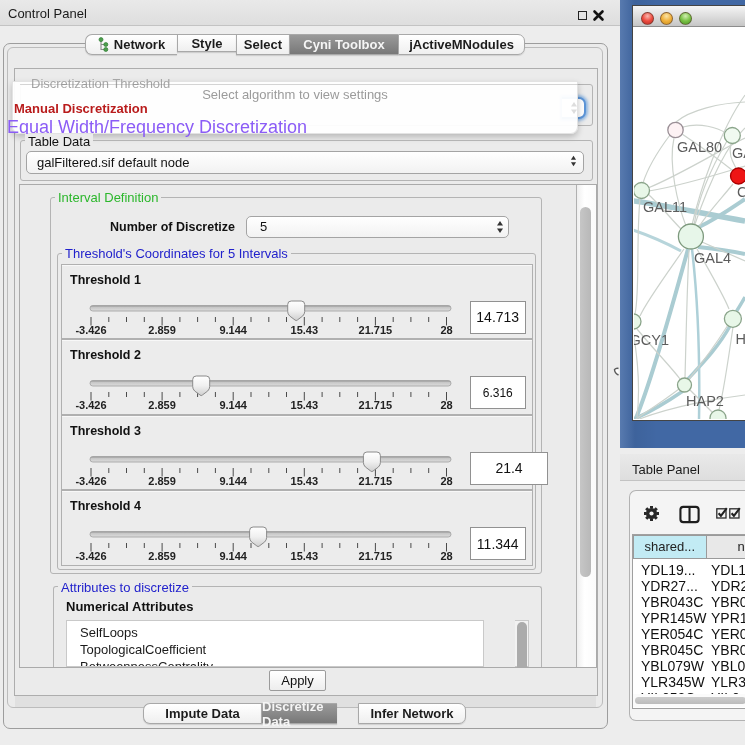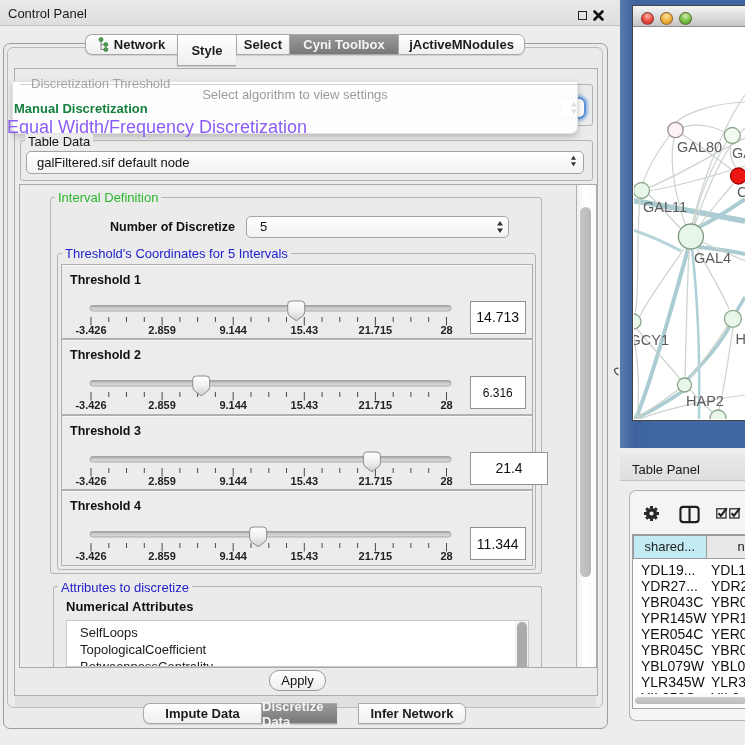--- a/index.html
+++ b/index.html
@@ -19,35 +19,35 @@
 <div class="abs" style="left:3px;top:43px;width:605px;height:686px;border:1px solid #9d9d9d;border-radius:7px;background:#ebebeb"></div>
 <div class="abs" style="left:7px;top:47px;width:596px;height:661px;border:1px solid #bcbcbc;border-radius:6px"></div>
 <div class="abs" style="left:15px;top:696px;width:581px;height:11px;background:#e0e0e0"></div>
 <div class="abs" style="left:14px;top:68px;width:584px;height:628px;border:1px solid #adadad;background:#ebebeb"></div>
 <div class="abs" style="left:85px;top:34px;width:92px;height:21px;background:linear-gradient(#ffffff,#efefef);border-top:1px solid #a8a8a8;border-bottom:1px solid #a8a8a8;border-left:1px solid #a8a8a8;border-top-left-radius:7px;border-bottom-left-radius:7px;display:flex;align-items:center;justify-content:center;font-size:13px;font-weight:bold;color:#1c1c1c;box-shadow:0 1px 1px rgba(0,0,0,0.12)"><svg width="12" height="15" style="margin-right:4px" viewBox="0 0 12 15">
       <path d="M3 3 V13 M3 7.5 H7.5 M3 12.5 H7.5" stroke="#8a8a8a" stroke-width="1.1" fill="none"></path>
       <circle cx="3" cy="2.6" r="2" fill="#4d9e4d" stroke="#2e7d32" stroke-width="0.7"></circle>
       <circle cx="7.8" cy="7.5" r="2" fill="#4d9e4d" stroke="#2e7d32" stroke-width="0.7"></circle>
       <circle cx="7.8" cy="12.5" r="2" fill="#4d9e4d" stroke="#2e7d32" stroke-width="0.7"></circle>
     </svg>Network</div>
-<div class="abs" style="left:177px;top:34px;width:59px;height:32px;background:linear-gradient(#ffffff,#efefef);border-left:1px solid #a8a8a8;border-top:1px solid #a8a8a8;border-bottom:1px solid #a8a8a8;display:flex;align-items:center;justify-content:center;font-size:13px;font-weight:bold;color:#1c1c1c;box-shadow:0 1px 1px rgba(0,0,0,0.12)">Style</div>
+<div class="abs" style="left:177px;top:34px;width:59px;height:18px;background:linear-gradient(#ffffff,#efefef);border-left:1px solid #a8a8a8;border-top:1px solid #a8a8a8;border-bottom:1px solid #a8a8a8;display:flex;align-items:center;justify-content:center;font-size:13px;font-weight:bold;color:#1c1c1c;box-shadow:0 1px 1px rgba(0,0,0,0.12)">Style</div>
 <div class="abs" style="left:236px;top:34px;width:53px;height:21px;background:linear-gradient(#ffffff,#efefef);border-left:1px solid #a8a8a8;border-top:1px solid #a8a8a8;border-bottom:1px solid #a8a8a8;display:flex;align-items:center;justify-content:center;font-size:13px;font-weight:bold;color:#1c1c1c;box-shadow:0 1px 1px rgba(0,0,0,0.12)">Select</div>
 <div class="abs" style="left:289px;top:34px;width:109px;height:21px;background:linear-gradient(#9a9a9a,#787878);border-left:1px solid #a8a8a8;border-top:1px solid #a8a8a8;border-bottom:1px solid #a8a8a8;display:flex;align-items:center;justify-content:center;font-size:13px;font-weight:bold;color:#f5f5f5;box-shadow:0 1px 1px rgba(0,0,0,0.12)">Cyni Toolbox</div>
 <div class="abs" style="left:398px;top:34px;width:127px;height:21px;background:linear-gradient(#ffffff,#efefef);border-left:1px solid #a8a8a8;border-top:1px solid #a8a8a8;border-bottom:1px solid #a8a8a8;border-right:1px solid #a8a8a8;border-top-right-radius:7px;border-bottom-right-radius:7px;display:flex;align-items:center;justify-content:center;font-size:13px;font-weight:bold;color:#1c1c1c;box-shadow:0 1px 1px rgba(0,0,0,0.12)">jActiveMNodules</div>
 <div class="grp" style="left:20px;top:84px;width:573px;height:42px;background:#ebebeb"></div>
 <div class="abs" style="left:562px;top:97px;width:24px;height:22px;background:#fdfdfd;border:2px solid #5c94d6;border-left:none;border-radius:0 7px 7px 0;box-shadow:0 0 3px 2px rgba(96,155,220,0.65)"></div>
 <div class="abs" style="left:12px;top:81px;width:566px;height:53px;background:rgba(255,255,255,0.95);border:1px solid rgba(200,200,200,0.5);border-radius:0 0 7px 7px;box-shadow:0 3px 6px rgba(0,0,0,0.22)"></div>
 <div class="abs" style="left:28px;top:76px;font-size:13px;color:#a6a6a6;padding:0 3px">Discretization Threshold</div>
 <div class="abs" style="left:20px;top:84px;width:558px;height:1px;background:rgba(130,130,130,0.32)"></div>
 <svg class="abs" style="left:570px;top:101px;opacity:0.16" width="8" height="14" viewBox="0 0 8 14">
     <path d="M4 1 L7 5.6 H1 Z" fill="#333"></path>
     <path d="M4 13 L1 8.4 H7 Z" fill="#333"></path>
   </svg>
 <div class="abs" style="left:12px;top:87px;width:566px;text-align:center;font-size:13px;color:#9b9b9b">Select algorithm to view settings</div>
-<div class="abs" style="left:14px;top:101px;font-size:13px;font-weight:bold;color:#15803d">Manual Discretization</div>
+<div class="abs" style="left:14px;top:101px;font-size:13px;font-weight:bold;color:#b91c1c">Manual Discretization</div>
 <div class="abs" style="left:7px;top:117px;font-size:18px;color:#8b5cf6">Equal Width/Frequency Discretization</div>
 <div class="grp" style="left:20px;top:140px;width:573px;height:41px"></div>
 <div class="abs" style="left:25px;top:134px;font-size:13px;color:#111;background:#ebebeb;padding:0 3px">Table Data</div>
 <div class="cb" style="left:26px;top:151px;width:558px;height:23px;line-height:21px;padding-left:10px">galFiltered.sif default node</div>
 <svg class="cbarr" style="right:auto;left:570px;top:155px;transform:none" width="8" height="14" viewBox="0 0 8 14">
     <path d="M4 1 L7 5.6 H1 Z" fill="#333"></path>
     <path d="M4 13 L1 8.4 H7 Z" fill="#333"></path>
   </svg>
 <div class="abs" style="left:19px;top:184px;width:578px;height:484px;border:1px solid #aaa;background:#ebebeb"></div>
 <div class="abs" style="left:576px;top:185px;width:20px;height:482px;background:linear-gradient(90deg,#efefef,#ffffff 40%,#fafafa);border-left:1px solid #b0b0b0"></div>
@@ -243,26 +243,26 @@
     <text x="172.2" y="42" font-size="11" font-weight="bold" fill="#222" text-anchor="middle" font-family="Liberation Sans">9.144</text>
     <text x="243.3" y="42" font-size="11" font-weight="bold" fill="#222" text-anchor="middle" font-family="Liberation Sans">15.43</text>
     <text x="314.4" y="42" font-size="11" font-weight="bold" fill="#222" text-anchor="middle" font-family="Liberation Sans">21.715</text>
     <text x="385.5" y="42" font-size="11" font-weight="bold" fill="#222" text-anchor="middle" font-family="Liberation Sans">28</text>
     <path d="M188.6 12.5 Q188.6 9 192.1 9 L202.1 9 Q205.6 9 205.6 12.5 L205.6 19.5 Q205.6 22 203.6 24 L198.3 28 Q197.1 29.2 195.9 28 L190.6 24 Q188.6 22 188.6 19.5 Z" fill="url(#tg)" stroke="#8a8a8a" stroke-width="1"></path>
   </svg>
 <div class="abs" style="left:470px;top:527px;width:55.5px;height:33px;background:#fff;border:1px solid #919191;font-size:14px;color:#111;display:flex;align-items:center;justify-content:center">11.344</div>
 <div class="grp" style="left:53px;top:586px;width:489px;height:81px;border-bottom:none;border-radius:3px 3px 0 0"></div>
 <div class="abs" style="left:58px;top:580px;font-size:13px;color:#2222cc;background:#ebebeb;padding:0 3px">Attributes to discretize</div>
 <div class="abs" style="left:66px;top:599px;font-size:13px;font-weight:bold;color:#111">Numerical Attributes</div>
-<div class="abs" style="left:66px;top:620px;width:450px;height:47px;background:#fff;border:1px solid #c9c9c9;font-size:13px;color:#1a1a1a;overflow:hidden">
+<div class="abs" style="left:66px;top:620px;width:418px;height:47px;background:#fff;border:1px solid #c9c9c9;font-size:13px;color:#1a1a1a;overflow:hidden">
     <div style="padding:3px 0 0 13px;line-height:17px">SelfLoops<br>TopologicalCoefficient<br>BetweennessCentrality</div>
   </div>
 <div class="abs" style="left:515px;top:620px;width:14px;height:47px;background:#f2f2f2;border:1px solid #c9c9c9;border-left:none"></div>
 <div class="abs" style="left:517px;top:621.5px;width:10px;height:45.5px;background:#ababab;border-radius:5px 5px 0 0"></div>
-<div class="abs" style="left:269px;top:670px;width:57px;height:21px;background:linear-gradient(#fff,#ededed);border:1px solid #9b9b9b;border-radius:10px;font-size:13px;color:#111;display:flex;align-items:center;justify-content:center">Apply</div>
+<div class="abs" style="left:269px;top:670px;width:57px;height:21px;background:linear-gradient(#fff,#ededed);border:1px solid #9b9b9b;border-radius:2px;font-size:13px;color:#111;display:flex;align-items:center;justify-content:center">Apply</div>
 <div class="abs" style="left:143px;top:703px;width:118px;height:21px;background:linear-gradient(#ffffff,#efefef);border-top:1px solid #a8a8a8;border-bottom:1px solid #a8a8a8;border-left:1px solid #a8a8a8;border-top-left-radius:7px;border-bottom-left-radius:7px;display:flex;align-items:center;justify-content:center;font-size:13px;font-weight:bold;color:#1c1c1c;box-shadow:0 1px 1px rgba(0,0,0,0.12)">Impute Data</div>
 <div class="abs" style="left:261px;top:703px;width:76px;height:21px;background:linear-gradient(#9a9a9a,#787878);border-left:1px solid #a8a8a8;border-top:1px solid #a8a8a8;border-bottom:1px solid #a8a8a8;display:flex;align-items:center;justify-content:center;font-size:13px;font-weight:bold;color:#f5f5f5;box-shadow:0 1px 1px rgba(0,0,0,0.12)">Discretize Data</div>
 <div class="abs" style="left:358px;top:703px;width:108px;height:21px;background:linear-gradient(#ffffff,#efefef);border-left:1px solid #a8a8a8;border-top:1px solid #a8a8a8;border-bottom:1px solid #a8a8a8;border-right:1px solid #a8a8a8;border-top-right-radius:7px;border-bottom-right-radius:7px;display:flex;align-items:center;justify-content:center;font-size:13px;font-weight:bold;color:#1c1c1c;box-shadow:0 1px 1px rgba(0,0,0,0.12)">Infer Network</div>
 <svg class="abs" style="left:613px;top:367px" width="7" height="9">
     <path d="M5.5 8 Q1.5 6 1.5 2.5 Q3.5 0.5 5.5 1.5" stroke="#5a5a5a" stroke-width="1.4" fill="#fff"></path>
   </svg>
 <div class="abs" style="left:620px;top:0;width:125px;height:448px;background:#4168a4"></div>
 <div class="abs" style="left:620px;top:0;width:125px;height:448px;background:linear-gradient(90deg,rgba(255,255,255,0.12),rgba(0,0,0,0.05) 12%,rgba(0,0,0,0) 30%)"></div>
 <div class="abs" style="left:632px;top:5px;width:113px;height:416px;border:1px solid #444;border-right:none;background:#fff"></div>
 <div class="abs" style="left:633px;top:6px;width:112px;height:21px;background:linear-gradient(#f5f5f5,#c6c6c6);border-bottom:1px solid #8d8d8d"></div>

